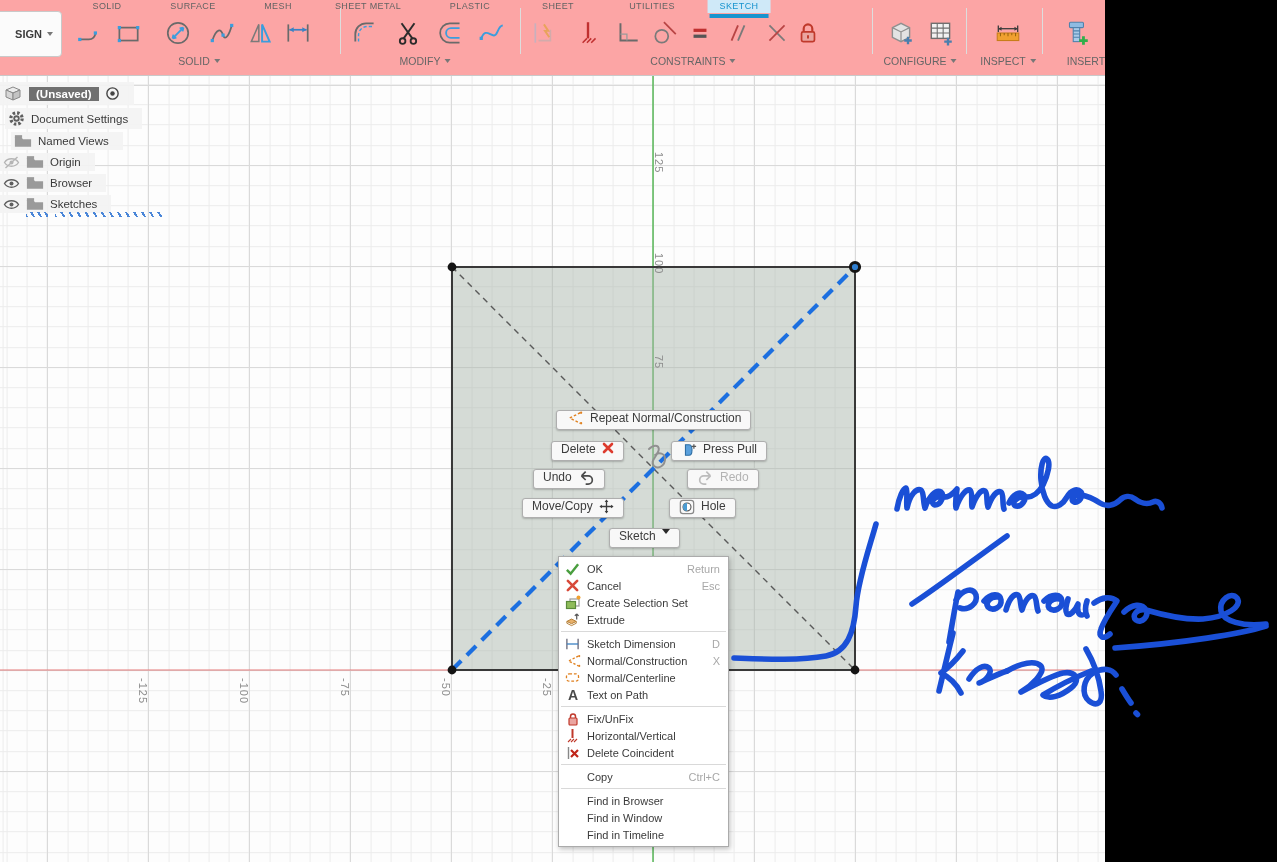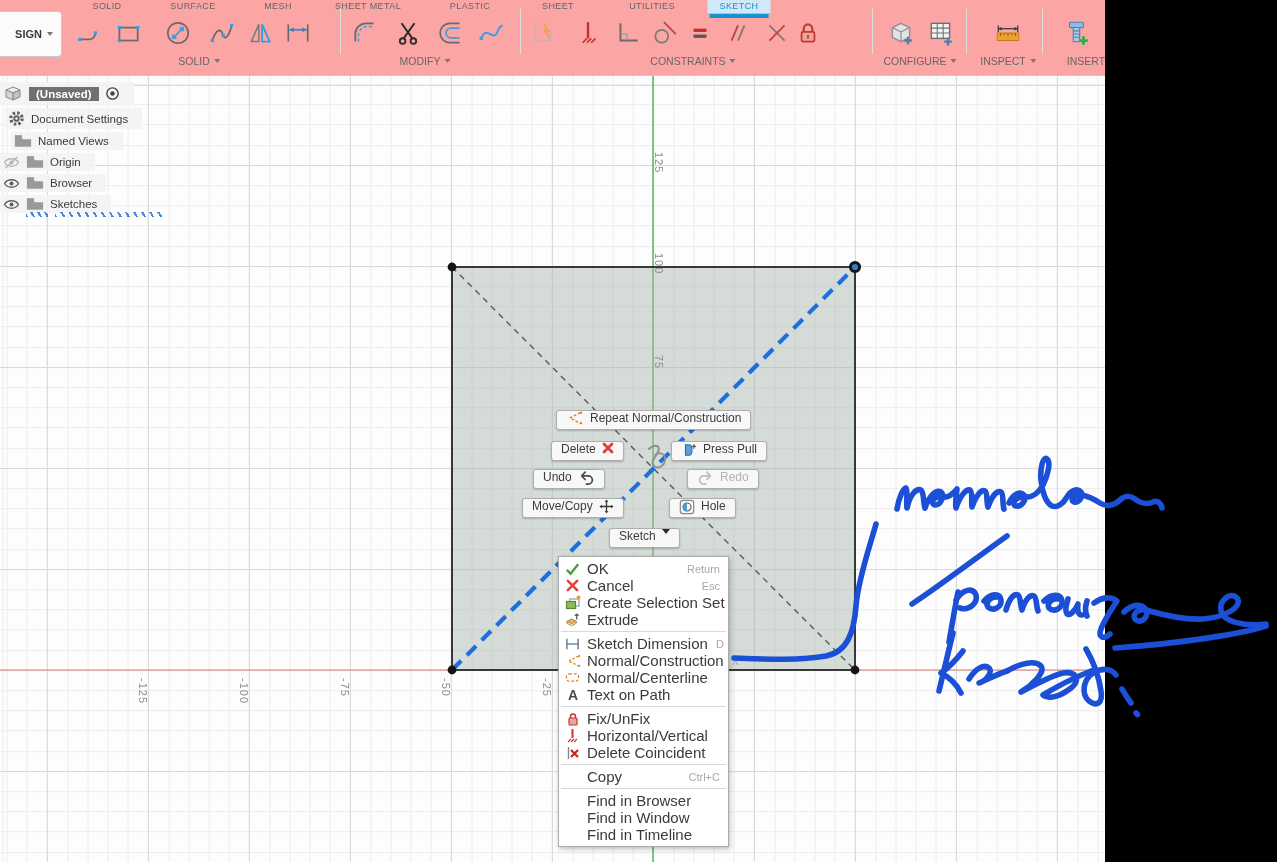--- a/index.html
+++ b/index.html
@@ -47,21 +47,21 @@
   
   .mbtn{position:absolute;z-index:6;background:#f8f8f8;border:1px solid #aeaeae;border-radius:3px;
     height:20px;display:flex;align-items:flex-start;gap:6px;padding:0 9px;font-size:12px;color:#3c3c3c;
     box-shadow:0 1px 2px rgba(0,0,0,.22);white-space:nowrap;cursor:pointer;box-sizing:border-box;}
   .mbtn.disabled{color:#b3b3b3;}
   
   #ctxmenu{position:absolute;left:558px;top:556px;width:171px;z-index:7;background:#fff;
     border:1px solid #ababab;box-shadow:1px 2px 5px rgba(0,0,0,.25);padding:3px 0;box-sizing:border-box;}
   .ci{height:17px;display:flex;align-items:center;padding:0 8px 0 5px;cursor:pointer;}
   .cic{width:17px;height:15px;flex:0 0 17px;margin-right:6px;display:flex;align-items:center;justify-content:center;}
-  .cil{flex:1;font-size:15px;color:#3a3a3a;white-space:nowrap;}
+  .cil{flex:1;font-size:11px;color:#3a3a3a;white-space:nowrap;}
   .cis{font-size:11px;color:#a8a8a8;margin-left:8px;}
   .sep{height:1px;background:#d9d9d9;margin:3px 2px;}
   
   #blackband{position:absolute;left:1105px;top:0;width:172px;height:862px;background:#000;z-index:8;}
   #ink{position:absolute;left:0;top:0;width:1277px;height:862px;z-index:9;pointer-events:none;}
   svg{display:block;}
 </style>
 </head>
 <body>
 

